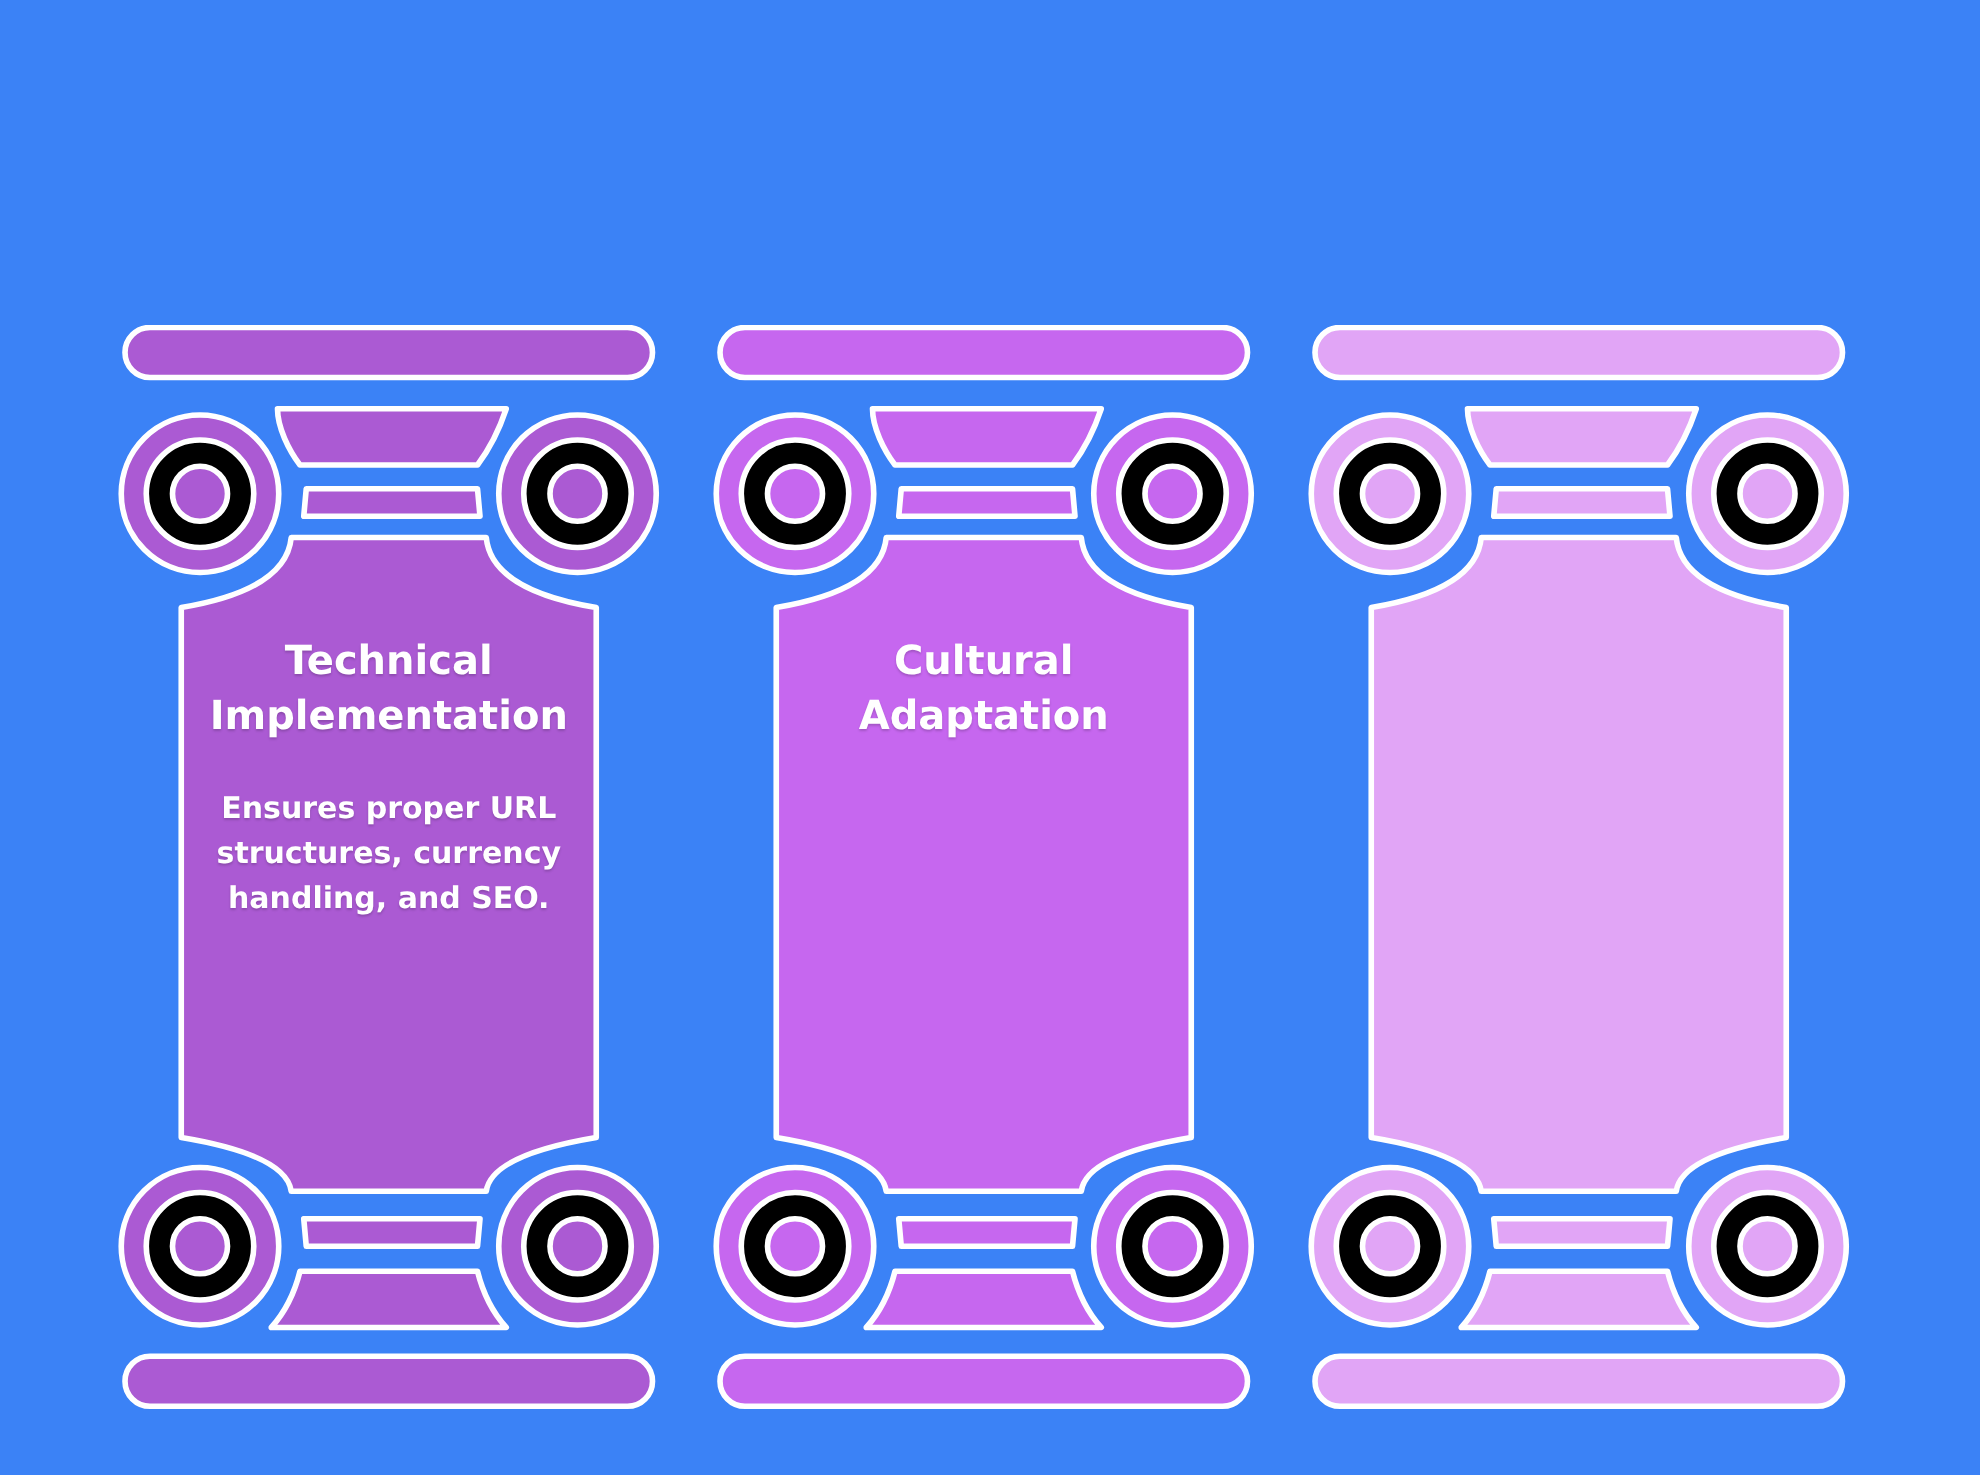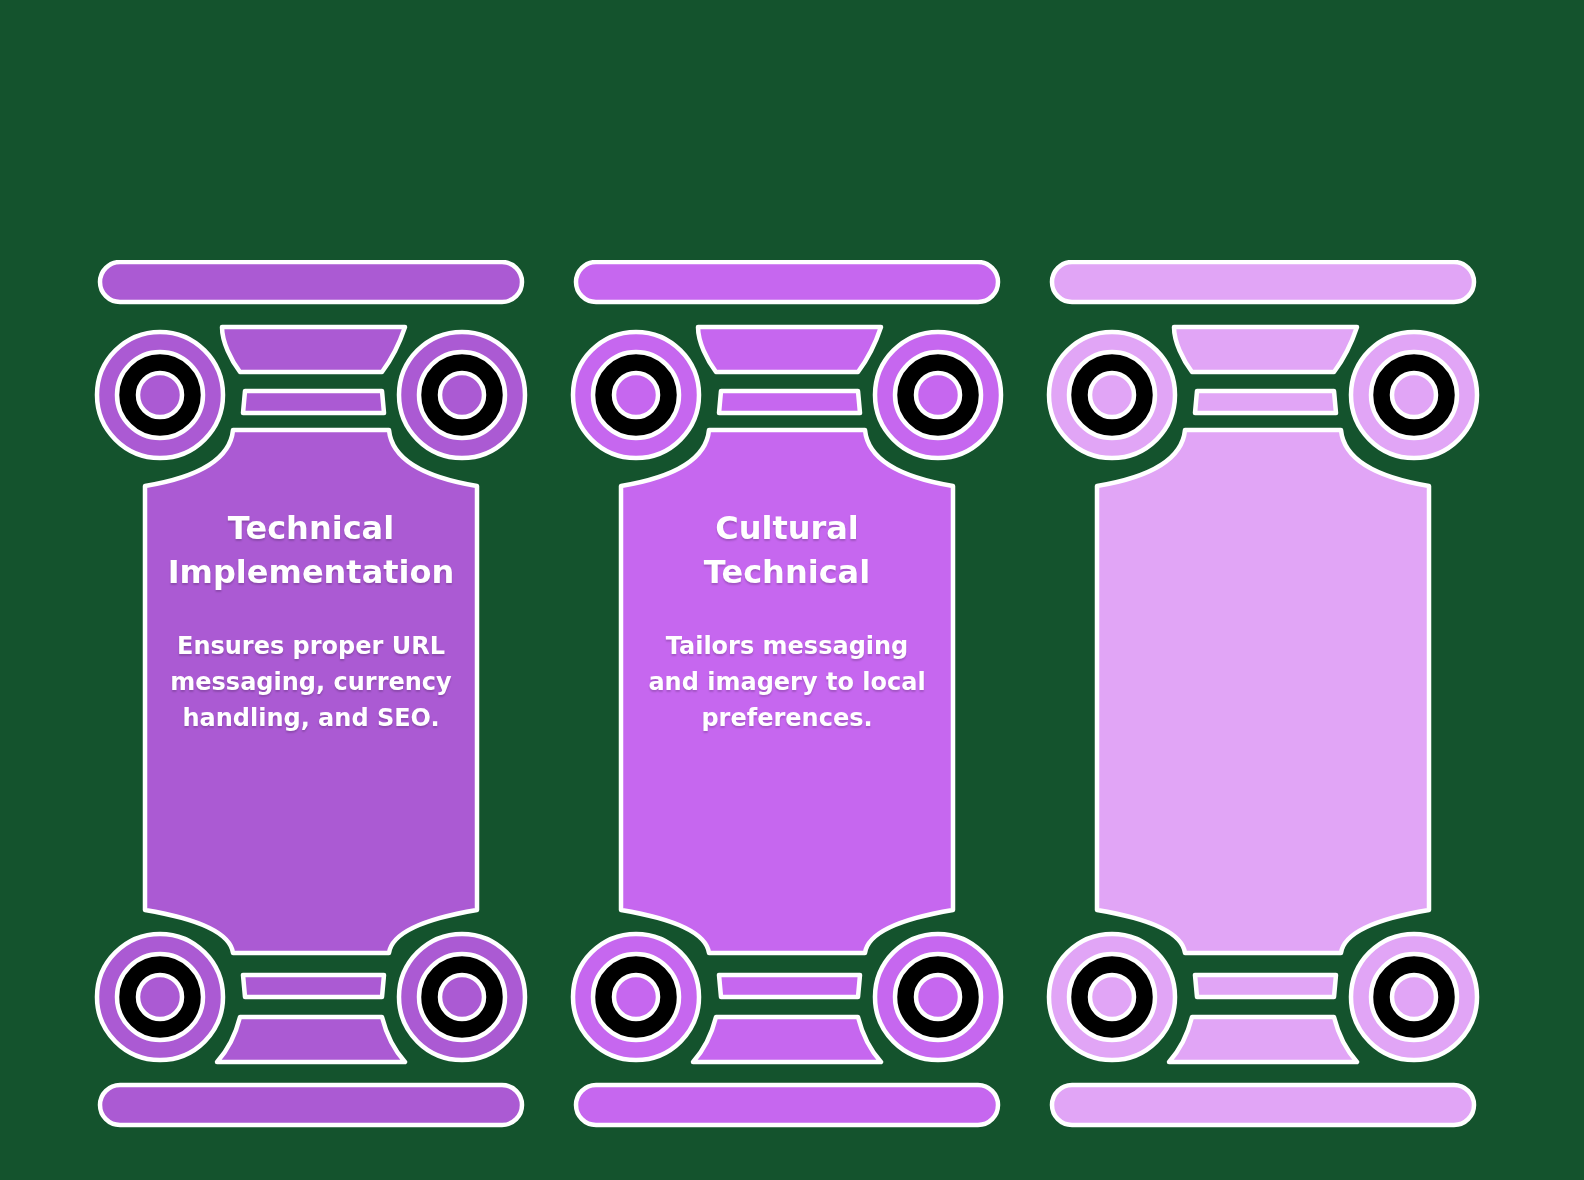--- a/index.html
+++ b/index.html
@@ -4,21 +4,21 @@
 <style>
   html, body {
     margin: 0;
     padding: 0;
     background: #000000;
   }
   .canvas {
     position: relative;
     width: 1584px;
     height: 1180px;
-    background: #14532d;
+    background: #3b82f6;
     overflow: hidden;
     font-family: "DejaVu Sans", "Liberation Sans", sans-serif;
   }
   .pillar {
     position: absolute;
     top: 260px;
     width: 440px;
     height: 870px;
   }
   .pillar-1 { left: 91px; }
@@ -92,21 +92,21 @@
           <circle cx="371" cy="737" r="63"></circle>
           <circle cx="371" cy="737" r="43" fill="#000000"></circle>
           <circle cx="371" cy="737" r="22"></circle>
         </g>
       </g>
     </svg>
     <div class="pillar-text">
       <div class="pillar-title">Technical
 Implementation</div>
       <div class="pillar-desc">Ensures proper URL
-messaging, currency
+structures, currency
 handling, and SEO.</div>
     </div>
   </div>
 
   <div class="pillar pillar-2">
     <svg viewBox="0 0 440 870">
       <g stroke-width="4.5" stroke-linejoin="round" fill="#c667ef" stroke="#ffffff">
         <rect x="9" y="2" width="422" height="40" rx="20"></rect>
         <path d="M131 67 L314 67 C309 82 300 100 291 112 L149 112 C140 100 131 82 131 67 Z"></path>
         <path d="M154 131 L291 131 L293 153 L152 153 Z"></path>
@@ -131,24 +131,21 @@
         </g>
         <g>
           <circle cx="371" cy="737" r="63"></circle>
           <circle cx="371" cy="737" r="43" fill="#000000"></circle>
           <circle cx="371" cy="737" r="22"></circle>
         </g>
       </g>
     </svg>
     <div class="pillar-text">
       <div class="pillar-title">Cultural
-Technical</div>
-      <div class="pillar-desc">Tailors messaging
-and imagery to local
-preferences.</div>
+Adaptation</div>
     </div>
   </div>
 
   <div class="pillar pillar-3">
     <svg viewBox="0 0 440 870">
       <g stroke-width="4.5" stroke-linejoin="round" fill="#e1a5f6" stroke="#ffffff">
         <rect x="9" y="2" width="422" height="40" rx="20"></rect>
         <path d="M131 67 L314 67 C309 82 300 100 291 112 L149 112 C140 100 131 82 131 67 Z"></path>
         <path d="M154 131 L291 131 L293 153 L152 153 Z"></path>
         <path d="M142 170 L298 170 Q302 212 386 226 L386 650 Q302 664 298 693 L142 693 Q138 664 54 650 L54 226 Q138 212 142 170 Z"></path>

